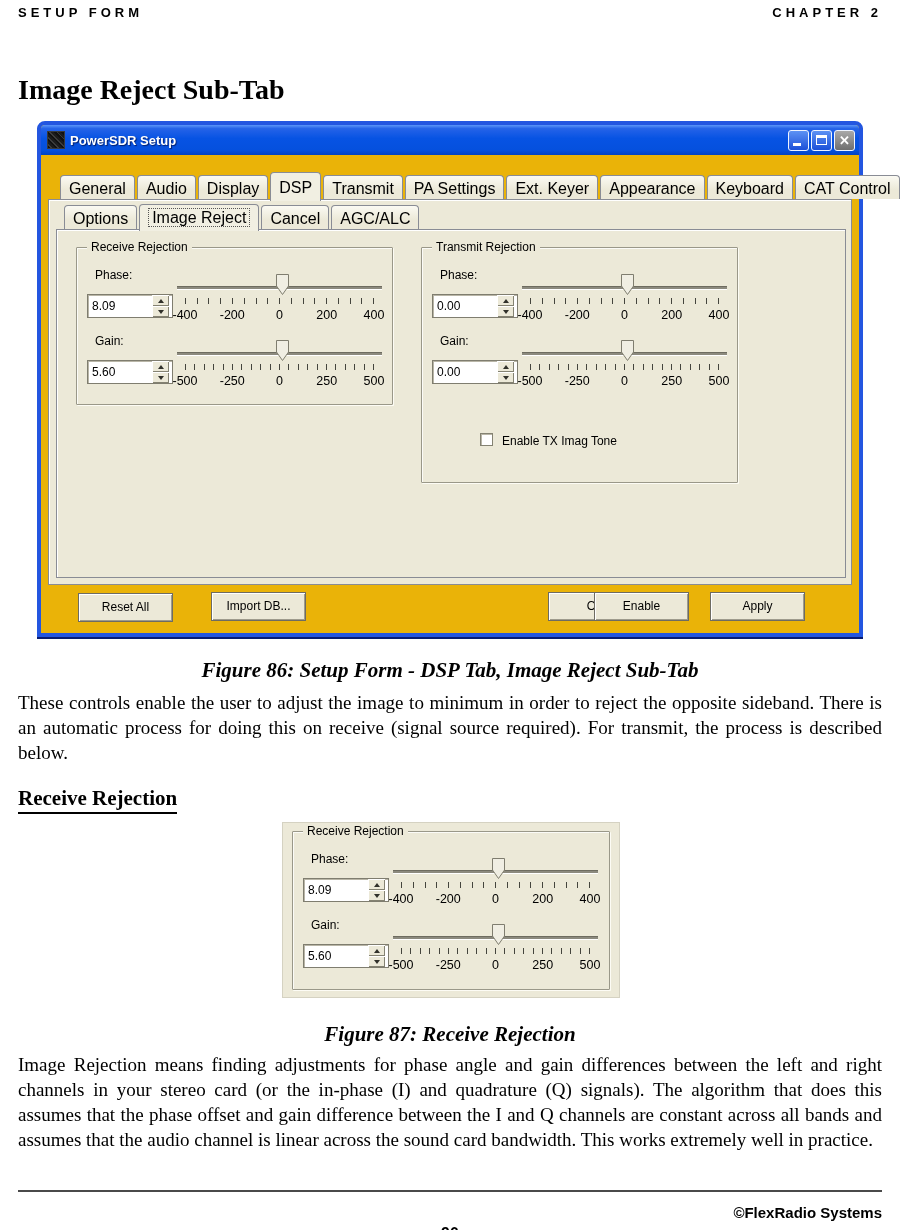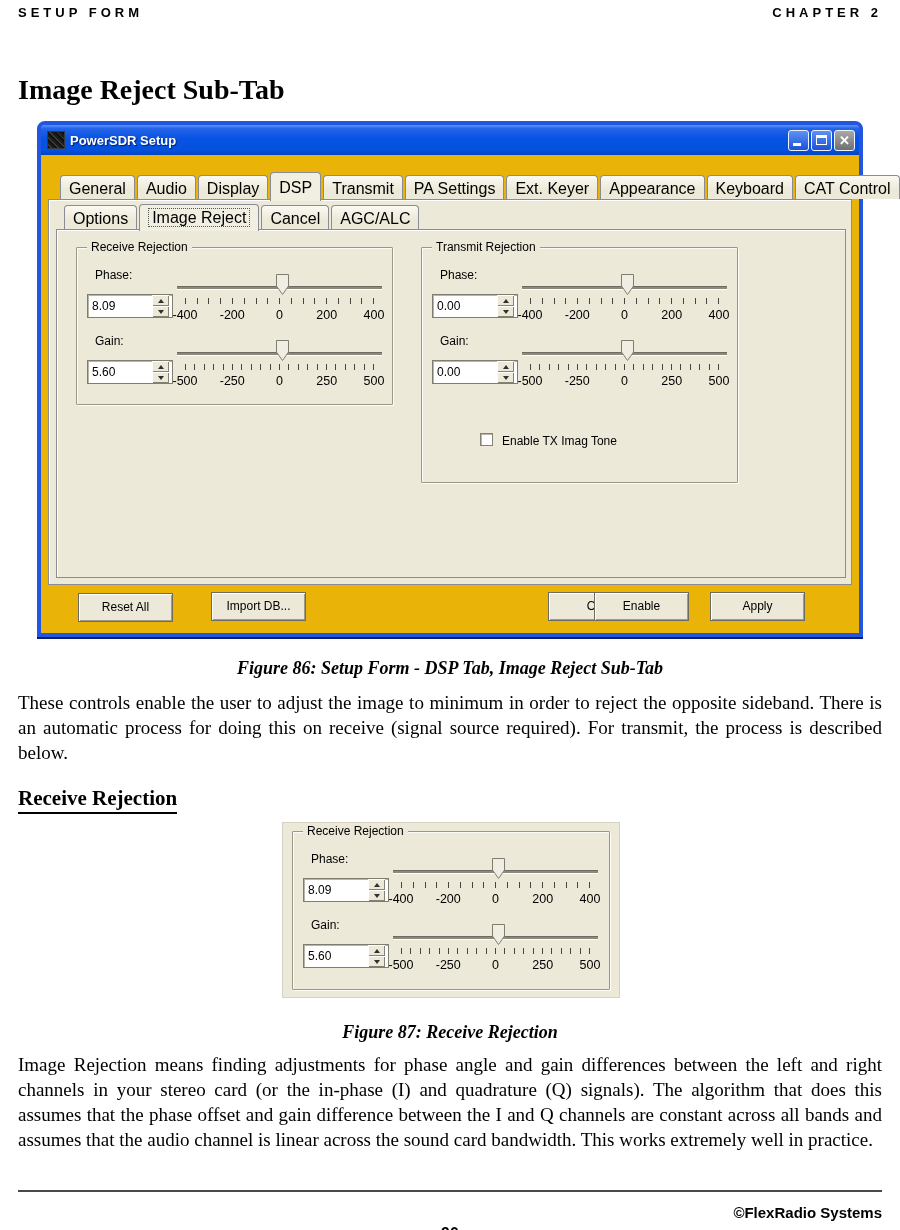--- a/index.html
+++ b/index.html
@@ -3,21 +3,21 @@
 <meta charset="utf-8">
 <style>
   * { margin:0; padding:0; box-sizing:border-box; }
   html,body { width:900px; height:1230px; background:#fff; font-family:"Liberation Sans", sans-serif; color:#000; }
 
   
   .doc-header { position:absolute; top:5px; left:18px; right:18px; display:flex; justify-content:space-between;
     font-weight:bold; font-size:13px; letter-spacing:4px; }
   .doc-title { position:absolute; top:74px; left:18px; font-family:"Liberation Serif", serif; font-weight:bold; font-size:28px; }
   .caption { position:absolute; left:0; width:900px; text-align:center; font-family:"Liberation Serif", serif;
-    font-weight:bold; font-style:italic; font-size:18px; }
+    font-weight:bold; font-style:italic; font-size:21px; }
   .body-par { position:absolute; left:18px; width:864px; font-family:"Liberation Serif", serif; font-size:19px;
     line-height:25px; text-align:justify; }
   .section-heading { position:absolute; top:786px; left:18px; font-family:"Liberation Serif", serif; font-weight:bold;
     font-size:21px; border-bottom:2px solid #000; padding-bottom:1px; }
   .footer-line { position:absolute; top:1190px; left:18px; width:864px; border-top:2px solid #4a4a4a; }
   .footer-page { position:absolute; top:1202px; left:0; width:900px; text-align:center; font-weight:bold; font-size:16px;margin-top:23px; }
   .footer-right { position:absolute; top:1204px; right:18px; font-weight:bold; font-size:15px; }
 
   
   .dialog { position:absolute; left:37px; top:121px; width:826px; height:516px; background:#eab308;

